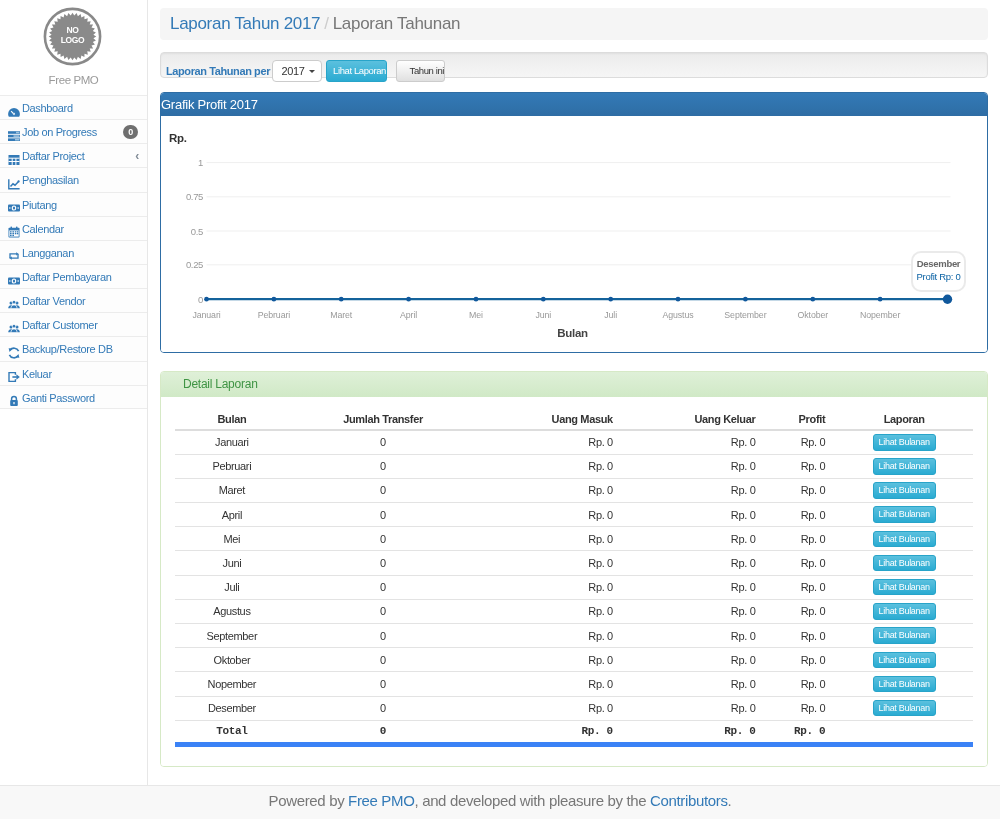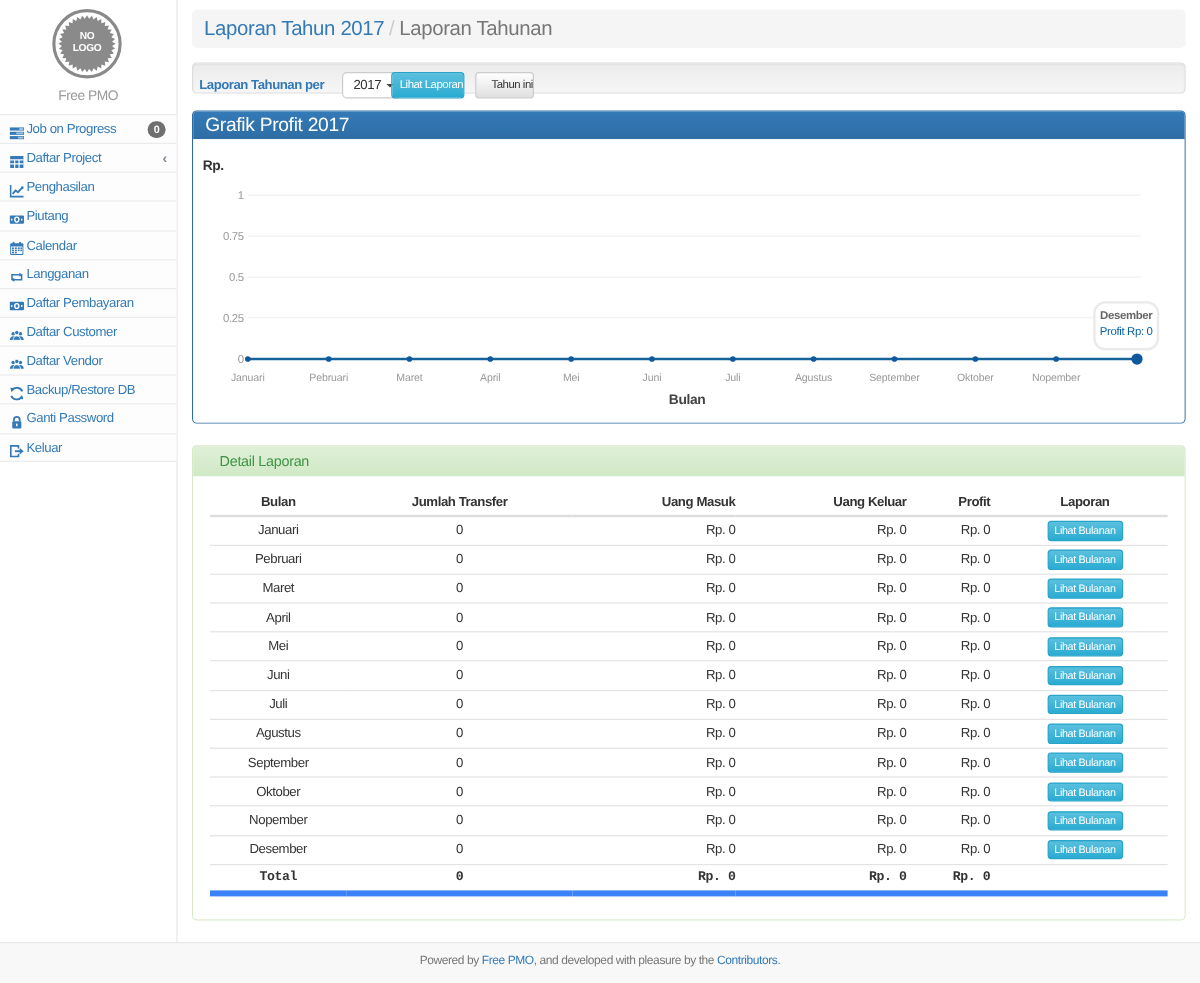--- a/index.html
+++ b/index.html
@@ -16,61 +16,70 @@
 #menu li .tx { position:absolute; left:22px; top:0; }
 .badge0 { position:absolute; right:9px; top:5px; width:15px; height:14px; background:#6f6f6f; border-radius:8px; color:#fff; font-size:9px; font-weight:bold; text-align:center; line-height:14px; }
 .chev { position:absolute; right:8px; top:0; color:#808b96; font-size:12px; font-weight:bold; }
 
 #main { position:absolute; left:160px; top:0; width:828px; }
 .breadcrumb { margin-top:8px; height:32px; line-height:32px; background:#f5f5f5; border-radius:4px; padding-left:10px; font-size:17px; letter-spacing:-0.3px; color:#777; }
 .breadcrumb a { color:#337ab7; }
 .breadcrumb .sep { color:#ccc; padding:0 4px; }
 .well { margin-top:12px; height:26px; background:linear-gradient(#ebebeb, #f6f6f6); border:1px solid #dcdcdc; border-radius:4px; box-shadow:inset 0 1px 2px rgba(0,0,0,.05); position:relative; }
 .well b.lbl { position:absolute; left:5px; top:0; line-height:36px; color:#337ab7; font-size:11px; letter-spacing:-0.4px; }
-.sel { position:absolute; left:110.5px; top:7px; width:50px; height:22px; background:#fff; border:1px solid #ccc; border-radius:4px; font-size:11px; color:#333; line-height:20px; padding-left:9px;margin-left:13px; }
+.sel { position:absolute; left:110.5px; top:7px; width:50px; height:22px; background:#fff; border:1px solid #ccc; border-radius:4px; font-size:11px; color:#333; line-height:20px; padding-left:9px; }
 .sel .car { position:absolute; right:6px; top:9px; width:0; height:0; border-left:3px solid transparent; border-right:3px solid transparent; border-top:3.6px solid #444; }
 .btn { position:absolute; top:7px; height:22px; border-radius:3px; font-size:9.5px; letter-spacing:-0.4px; text-align:right; line-height:20px; white-space:nowrap; }
 .btn-info { left:165px; width:61px; background:linear-gradient(#5bc0de, #2aabd2); border:1px solid #28a4c9; color:#fff; }
 .btn-default { left:235px; width:49px; background:linear-gradient(#fff, #e0e0e0); border:1px solid #ccc; color:#333; }
 
 .panel-primary { margin-top:14px; border:1px solid #2e6da4; border-radius:4px; }
-.panel-primary .hd { height:23px; background:linear-gradient(#337ab7, #2e6da4); border-radius:3px 3px 0 0; color:#fff; font-size:16px; letter-spacing:-0.25px; line-height:23px; padding-left:10px; }
+.panel-primary .hd { height:23px; background:linear-gradient(#337ab7, #2e6da4); border-radius:3px 3px 0 0; color:#fff; font-size:13px; letter-spacing:-0.25px; line-height:23px; }
 .chart-body { position:relative; height:236px; background:#fff; border-radius:0 0 3px 3px; }
 
 .panel-success { margin-top:18px; border:1px solid #d6e9c6; border-radius:4px; }
 .panel-success .hd { height:25px; background:linear-gradient(#dff0d8, #d0e9c6); border-radius:3px 3px 0 0; color:#3f9444; font-size:12px; letter-spacing:-0.25px; line-height:25px; padding-left:22px; }
 .panel-success .bd { background:#fff; padding:11px 14px 19px 14px; border-radius:0 0 3px 3px; }
 table.rpt { width:100%; border-collapse:collapse; font-size:11px; letter-spacing:-0.35px; color:#333; }
 table.rpt th { font-weight:bold; border-bottom:2px solid #ddd; height:22px; padding:0; }
 table.rpt td { border-top:1px solid #e3e3e3; height:24.2px; padding:0; }
 table.rpt tr.total td { border-bottom:5px solid #3b82f6; font-weight:bold;font-family:Liberation Mono, monospace; }
 table.rpt .c { text-align:center; }
 table.rpt th:last-child, table.rpt td:last-child { padding-left:10px; }
 table.rpt .r { text-align:right; }
 .btn-sm { display:inline-block; width:63px; height:16.5px; background:linear-gradient(#5bc0de, #2aabd2); border:1px solid #28a4c9; border-radius:3px; color:#fff; font-size:9px; letter-spacing:-0.3px; line-height:14.5px; text-align:center; vertical-align:middle; white-space:nowrap; }
 
-#footer { position:absolute; left:0; top:785px; width:1000px; height:34px; background:#f8f8f8; border-top:1px solid #e7e7e7; text-align:center; line-height:30px; font-size:10px; letter-spacing:-0.35px; color:#777; }
+#footer { position:absolute; left:0; top:785px; width:1000px; height:34px; background:#f8f8f8; border-top:1px solid #e7e7e7; text-align:center; line-height:30px; font-size:15px; letter-spacing:-0.35px; color:#777; }
 #footer a { color:#337ab7; }
 .tooltip { position:absolute; left:750px; top:134.5px; width:55px; height:41px; background:rgba(255,255,255,.92); border:2px solid rgba(230,230,230,.85); border-radius:10px; text-align:center; font-size:9.5px; letter-spacing:-0.3px; white-space:nowrap; }
 .tooltip .t1 { font-weight:bold; color:#666; margin-top:5px; line-height:12px; }
 .tooltip .t2 { color:#0b62a4; line-height:14px; }
 </style>
 </head>
 <body>
 <div id="sidebar">
   <svg id="logo" width="59" height="59" viewBox="0 0 59 59">
     <circle cx="29.5" cy="29.5" r="27.6" fill="#fff" stroke="#898989" stroke-width="2.6"></circle>
     <polygon fill="#8a8a8a" points="29.5,5.7 31.3,8.6 33.6,6.1 34.9,9.2 37.6,7.1 38.4,10.5 41.4,8.9 41.5,12.3 44.8,11.3 44.3,14.7 47.7,14.2 46.7,17.5 50.1,17.6 48.5,20.6 51.9,21.4 49.8,24.1 52.9,25.4 50.4,27.7 53.3,29.5 50.4,31.3 52.9,33.6 49.8,34.9 51.9,37.6 48.5,38.4 50.1,41.4 46.7,41.5 47.7,44.8 44.3,44.3 44.8,47.7 41.5,46.7 41.4,50.1 38.4,48.5 37.6,51.9 34.9,49.8 33.6,52.9 31.3,50.4 29.5,53.3 27.7,50.4 25.4,52.9 24.1,49.8 21.4,51.9 20.6,48.5 17.6,50.1 17.5,46.7 14.2,47.7 14.7,44.3 11.3,44.8 12.3,41.5 8.9,41.4 10.5,38.4 7.1,37.6 9.2,34.9 6.1,33.6 8.6,31.3 5.7,29.5 8.6,27.7 6.1,25.4 9.2,24.1 7.1,21.4 10.5,20.6 8.9,17.6 12.3,17.5 11.3,14.2 14.7,14.7 14.2,11.3 17.5,12.3 17.6,8.9 20.6,10.5 21.4,7.1 24.1,9.2 25.4,6.1 27.7,8.6"></polygon>
     <text x="29.5" y="25.6" text-anchor="middle" fill="#fff" font-size="8.5" font-weight="bold" font-family="Liberation Sans, sans-serif">NO</text>
     <text x="29.5" y="35.8" text-anchor="middle" fill="#fff" font-size="8.5" font-weight="bold" font-family="Liberation Sans, sans-serif">LOGO</text>
   </svg>
   <div id="brand">Free PMO</div>
   <ul id="menu">
     <li>
         <span class="ic"><svg width="12" height="12" viewBox="0 0 12 12">
+            <path fill="#337ab7" d="M6 2.1 a5.9 5.9 0 0 1 5.9 5.9 c0 1-.26 2-.75 2.8 H.85 A5.9 5.9 0 0 1 .1 8 A5.9 5.9 0 0 1 6 2.1z"></path>
+            <path stroke="#fff" stroke-width="1.1" d="M5.9 8.1 L3.1 5.2" fill="none"></path>
+            <circle cx="6" cy="8" r="1.15" fill="#fff"></circle>
+            <circle cx="6" cy="8" r=".6" fill="#337ab7"></circle>
+          </svg></span>
+        <span class="tx">Dashboard</span>
+      </li>
+    <li>
+        <span class="ic"><svg width="12" height="12" viewBox="0 0 12 12">
             <g fill="#337ab7">
               <rect x="0" y="1.2" width="12" height="2.6"></rect>
               <rect x="0" y="4.8" width="12" height="2.6"></rect>
               <rect x="0" y="8.4" width="12" height="2.6"></rect>
             </g>
             <g fill="#9dc3e0">
               <rect x="8" y="1.7" width="3.4" height="1.6"></rect>
               <rect x="5.5" y="5.3" width="5.9" height="1.6"></rect>
               <rect x="7" y="8.9" width="4.4" height="1.6"></rect>
             </g>
@@ -154,65 +163,65 @@
         <span class="ic"><svg width="12" height="12" viewBox="0 0 12 12">
             <g fill="#337ab7">
               <circle cx="3" cy="4.1" r="1.5"></circle>
               <circle cx="9" cy="4.1" r="1.5"></circle>
               <path d="M.2 9.3 c0-2 1.3-3.1 2.8-3.1 s2.8 1.1 2.8 3.1 z"></path>
               <path d="M6.2 9.3 c0-2 1.3-3.1 2.8-3.1 s2.8 1.1 2.8 3.1 z"></path>
               <circle cx="6" cy="3.2" r="1.8" stroke="#fff" stroke-width=".7"></circle>
               <path d="M2.9 9.6 c0-2.4 1.4-3.7 3.1-3.7 s3.1 1.3 3.1 3.7 z" stroke="#fff" stroke-width=".7"></path>
             </g>
           </svg></span>
-        <span class="tx">Daftar Customer</span>
+        <span class="tx">Daftar Vendor</span>
       </li>
     <li>
         <span class="ic"><svg width="12" height="12" viewBox="0 0 12 12">
             <g fill="#337ab7">
               <circle cx="3" cy="4.1" r="1.5"></circle>
               <circle cx="9" cy="4.1" r="1.5"></circle>
               <path d="M.2 9.3 c0-2 1.3-3.1 2.8-3.1 s2.8 1.1 2.8 3.1 z"></path>
               <path d="M6.2 9.3 c0-2 1.3-3.1 2.8-3.1 s2.8 1.1 2.8 3.1 z"></path>
               <circle cx="6" cy="3.2" r="1.8" stroke="#fff" stroke-width=".7"></circle>
               <path d="M2.9 9.6 c0-2.4 1.4-3.7 3.1-3.7 s3.1 1.3 3.1 3.7 z" stroke="#fff" stroke-width=".7"></path>
             </g>
           </svg></span>
-        <span class="tx">Daftar Vendor</span>
+        <span class="tx">Daftar Customer</span>
       </li>
     <li>
         <span class="ic"><svg width="12" height="12" viewBox="0 0 12 12">
             <g fill="none" stroke="#337ab7" stroke-width="1.6">
               <path d="M10.6 4.1 A5 5 0 0 0 2 3.2"></path>
               <path d="M1.4 7.9 A5 5 0 0 0 10 8.8"></path>
             </g>
             <g fill="#337ab7">
               <polygon points="0.6,1.2 4.4,1.6 1.6,4.9"></polygon>
               <polygon points="11.4,10.8 7.6,10.4 10.4,7.1"></polygon>
             </g>
           </svg></span>
         <span class="tx">Backup/Restore DB</span>
       </li>
     <li>
         <span class="ic"><svg width="12" height="12" viewBox="0 0 12 12">
+            <path d="M7.4 8.2 V10.4 H1 V1.6 H7.4 V3.8" fill="none" stroke="#337ab7" stroke-width="1.4"></path>
+            <g fill="#337ab7">
+              <rect x="4.4" y="5.2" width="4.4" height="1.6"></rect>
+              <polygon points="8.4,3.3 11.8,6 8.4,8.7"></polygon>
+            </g>
+          </svg></span>
+        <span class="tx">Keluar</span>
+      </li>
+    <li>
+        <span class="ic"><svg width="12" height="12" viewBox="0 0 12 12">
             <path d="M3.6 5.2 V3.8 a2.4 2.4 0 0 1 4.8 0 V5.2" fill="none" stroke="#337ab7" stroke-width="1.5"></path>
             <rect x="2.2" y="5" width="7.6" height="6" rx="1" fill="#337ab7"></rect>
             <rect x="5.4" y="7" width="1.2" height="2.2" fill="#fff"></rect>
           </svg></span>
         <span class="tx">Ganti Password</span>
-      </li>
-    <li>
-        <span class="ic"><svg width="12" height="12" viewBox="0 0 12 12">
-            <path d="M7.4 8.2 V10.4 H1 V1.6 H7.4 V3.8" fill="none" stroke="#337ab7" stroke-width="1.4"></path>
-            <g fill="#337ab7">
-              <rect x="4.4" y="5.2" width="4.4" height="1.6"></rect>
-              <polygon points="8.4,3.3 11.8,6 8.4,8.7"></polygon>
-            </g>
-          </svg></span>
-        <span class="tx">Keluar</span>
       </li>
   </ul>
 </div>
 
 <div id="main">
   <div class="breadcrumb"><a>Laporan Tahun 2017</a><span class="sep">/</span>Laporan Tahunan</div>
   <div class="well">
     <b class="lbl">Laporan Tahunan per</b>
     <span class="sel">2017<span class="car"></span></span>
     <span class="btn btn-info">Lihat Laporan</span>

